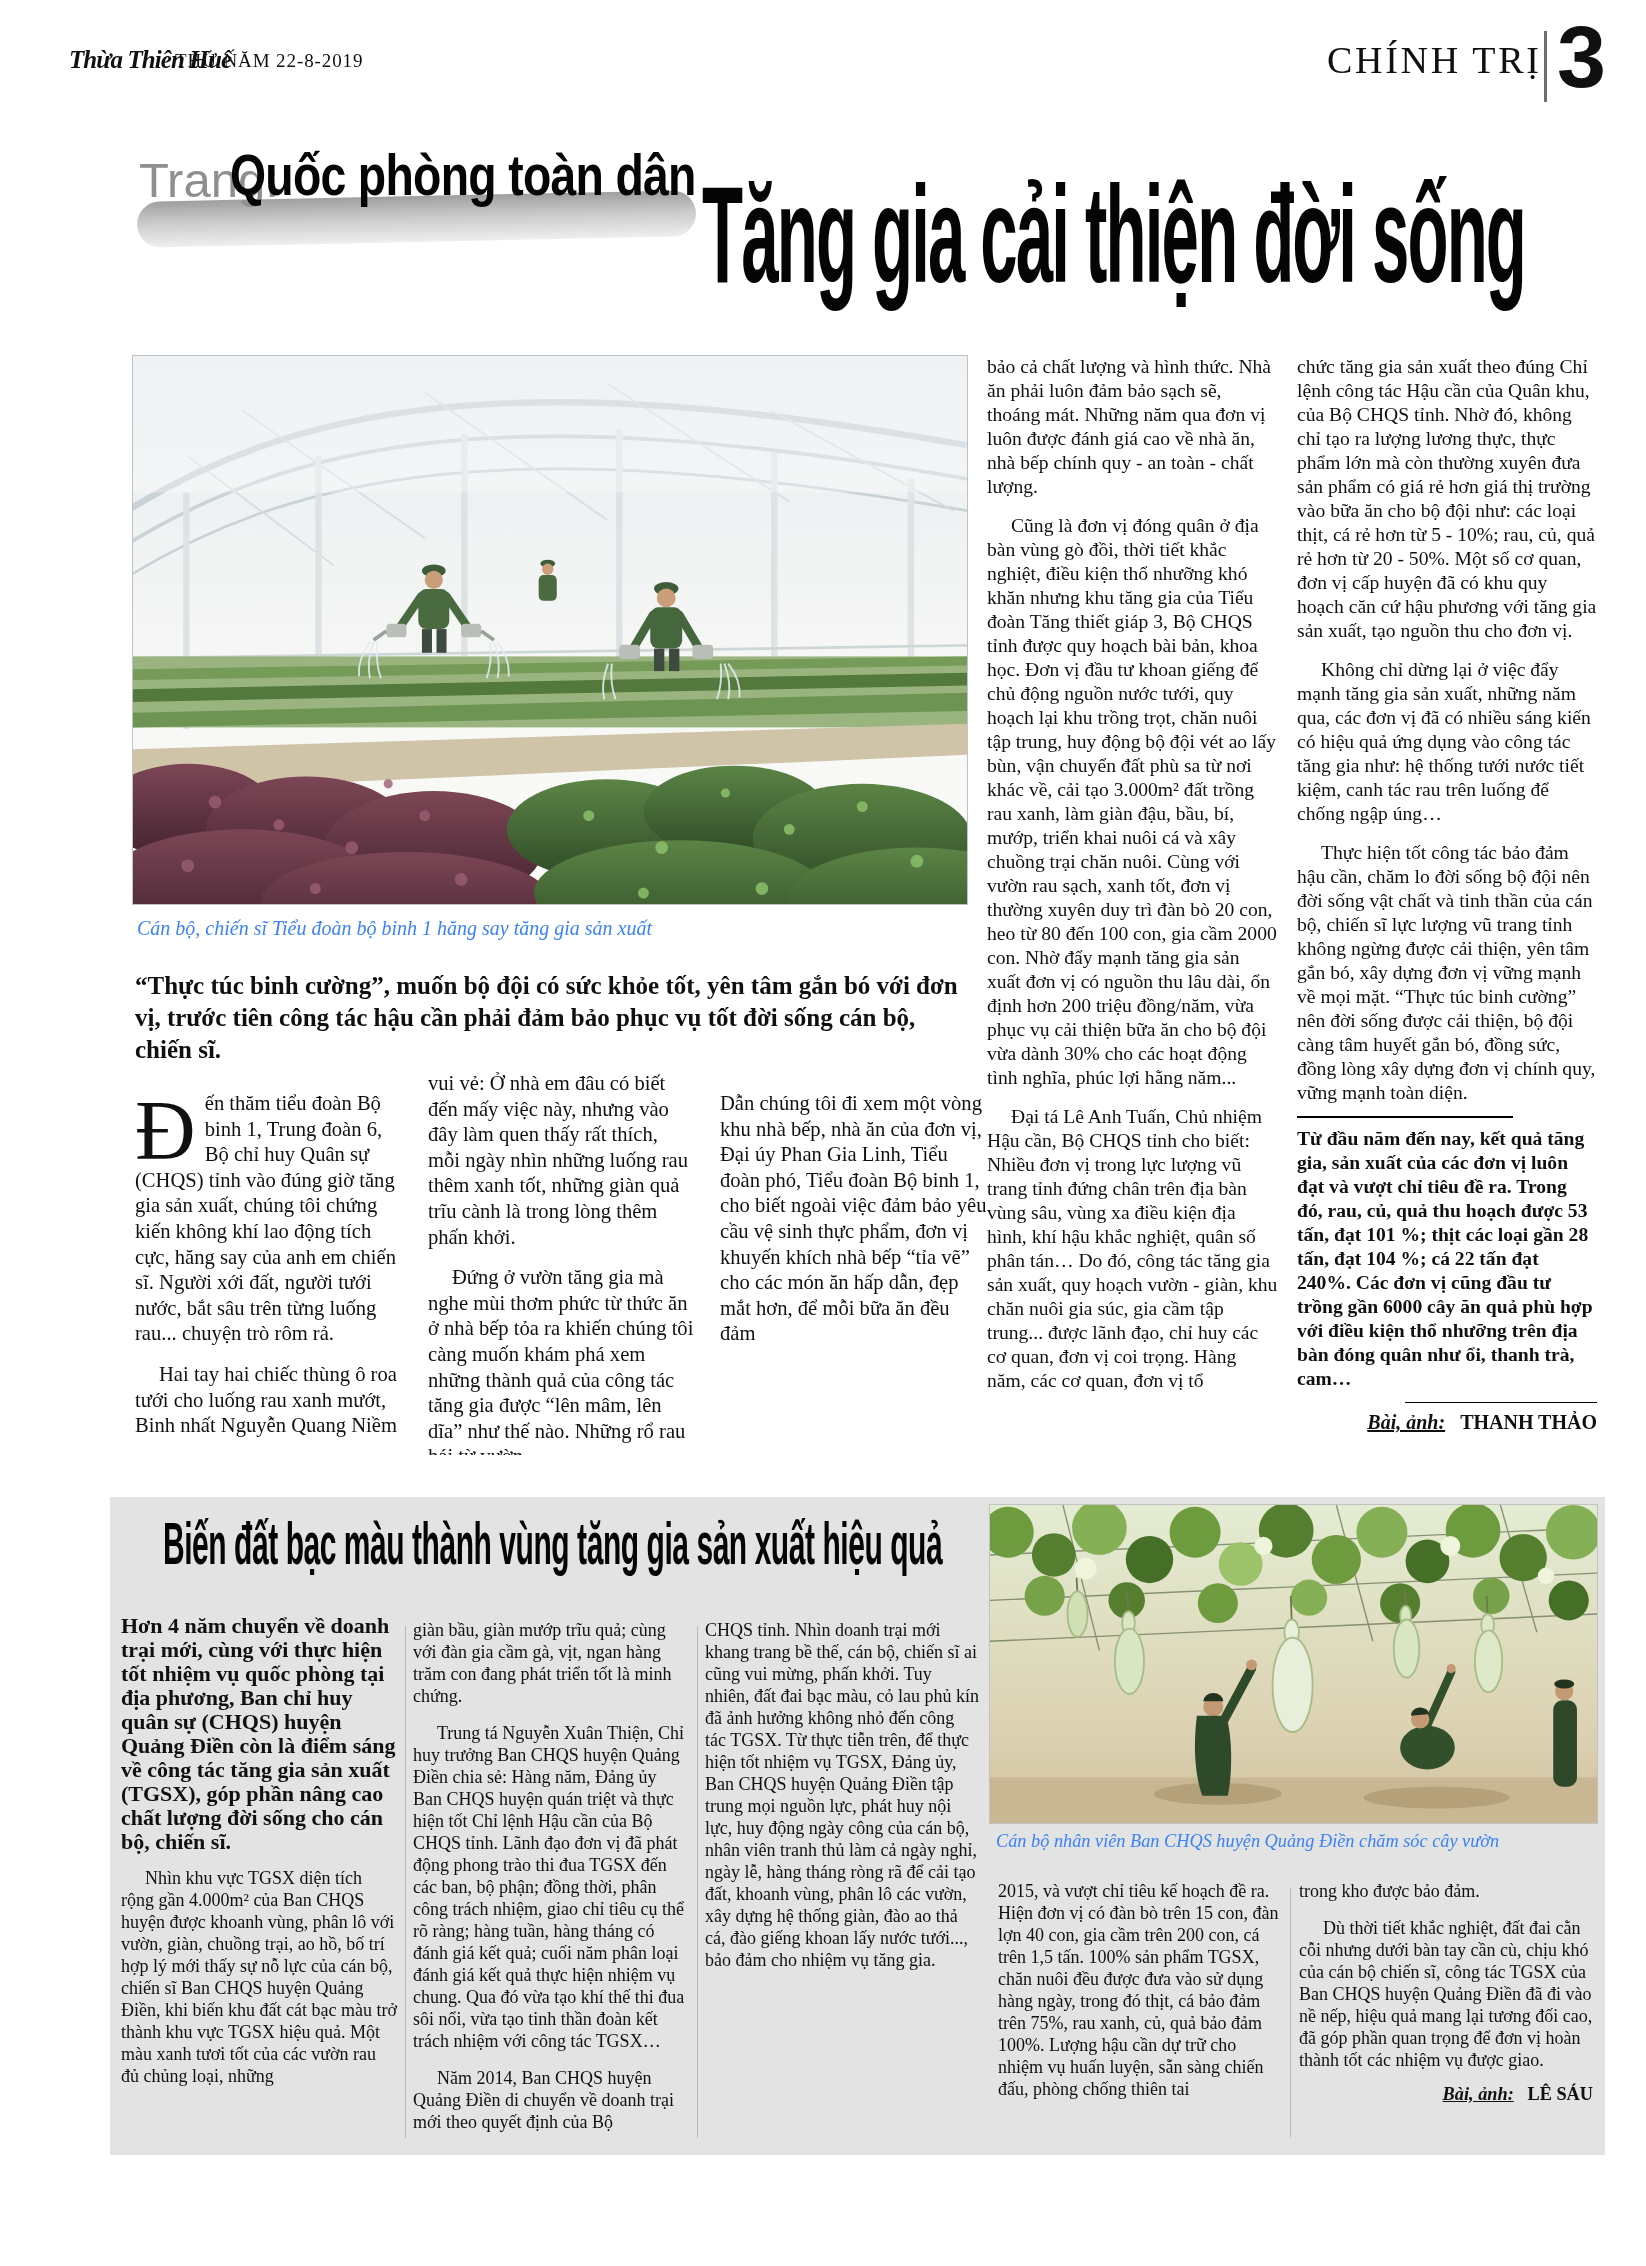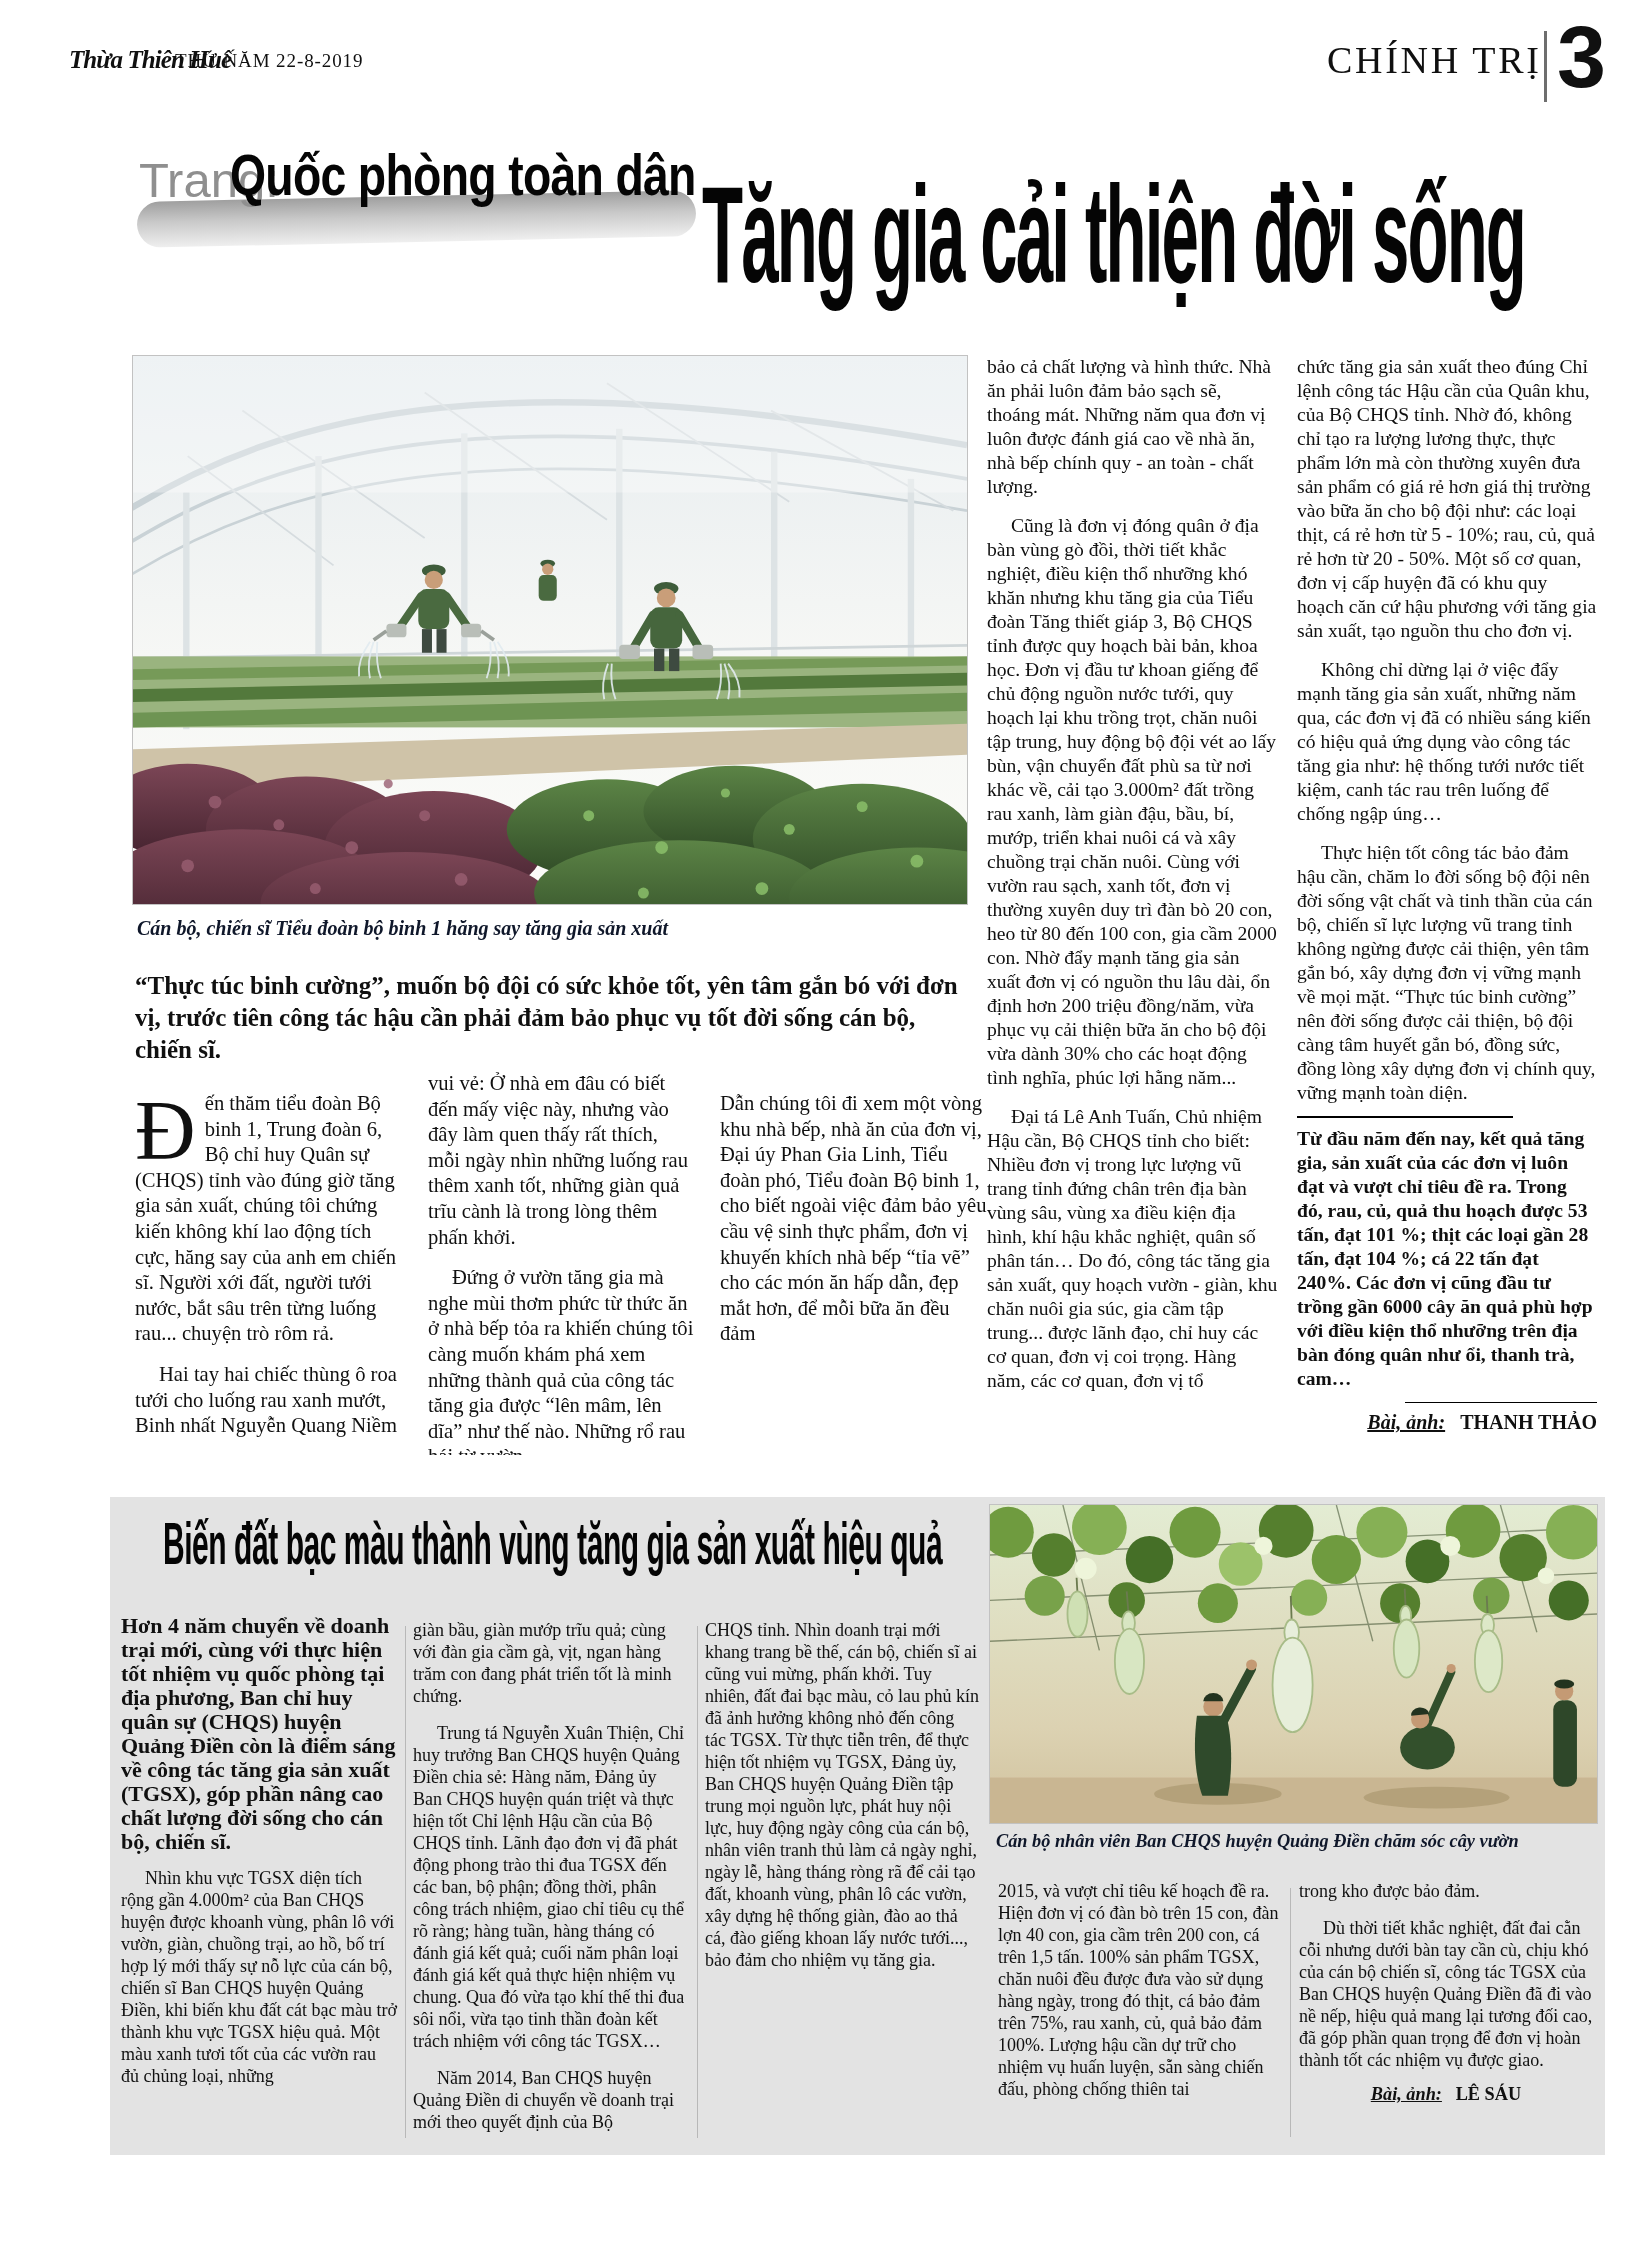--- a/index.html
+++ b/index.html
@@ -8,21 +8,21 @@
   .abs{position:absolute;}
   .sans{font-family:"Liberation Sans","DejaVu Sans",sans-serif;}
   .cond{font-family:"Liberation Sans","DejaVu Sans",sans-serif;font-weight:bold;
         display:inline-block;white-space:nowrap;transform-origin:left top;color:#050505;}
   .textcol p{margin:0 0 2.7px 0;}
   .textcol p + p{text-indent:24px;margin-top:15px;}
   .indent-first p:first-child{text-indent:24px;}
   .c123{font-size:20.6px;line-height:25.6px;}
   .c45{font-size:19.6px;line-height:24px;}
   .botcol{font-size:18px;line-height:22px;}
-  .caption{font-style:italic;font-weight:bold;font-size:20px;color:#0f172a;}
+  .caption{font-style:italic;font-weight:normal;font-size:20px;color:#3b82f6;}
   .lead{font-weight:bold;font-size:25px;line-height:32px;}
   .summary{font-weight:bold;font-size:19.6px;line-height:24px;}
   .byline{text-align:right;font-size:20px;}
   .byline .lbl{font-style:italic;font-weight:bold;text-decoration:underline;}
   .byline .nm{font-weight:bold;}
   .vrule{width:0.9px;background:#b8b8b8;}
   .photo{border:0.9px solid #c2c2c2;box-sizing:border-box;background:#eee;}
   .graybox{background:#e3e3e3;}
   .kicker-shape{border-radius:25.6px;background:linear-gradient(180deg,#9f9f9f 0%,#c9c9c9 45%,#efefef 100%);
         transform:rotate(-1.2deg);}
@@ -328,21 +328,21 @@
       <p>CHQS tỉnh. Nhìn doanh trại mới khang trang bề thế, cán bộ, chiến sĩ ai cũng vui mừng, phấn khởi. Tuy nhiên, đất đai bạc màu, cỏ lau phủ kín đã ảnh hưởng không nhỏ đến công tác TGSX. Từ thực tiễn trên, để thực hiện tốt nhiệm vụ TGSX, Đảng ủy, Ban CHQS huyện Quảng Điền tập trung mọi nguồn lực, phát huy nội lực, huy động ngày công của cán bộ, nhân viên tranh thủ làm cả ngày nghỉ, ngày lễ, hàng tháng ròng rã để cải tạo đất, khoanh vùng, phân lô các vườn, xây dựng hệ thống giàn, đào ao thả cá, đào giếng khoan lấy nước tưới..., bảo đảm cho nhiệm vụ tăng gia.</p>
     </div>
   <div class="abs botcol textcol" style="left:998px;top:1880px;width:281px;height:261px;overflow:hidden;">
       <p>2015, và vượt chỉ tiêu kế hoạch đề ra. Hiện đơn vị có đàn bò trên 15 con, đàn lợn 40 con, gia cầm trên 200 con, cá trên 1,5 tấn. 100% sản phẩm TGSX, chăn nuôi đều được đưa vào sử dụng hàng ngày, trong đó thịt, cá bảo đảm trên 75%, rau xanh, củ, quả bảo đảm 100%. Lượng hậu cần dự trữ cho nhiệm vụ huấn luyện, sẵn sàng chiến đấu, phòng chống thiên tai</p>
     </div>
   <div class="abs botcol" style="left:1299px;top:1880px;width:294px;">
     <div class="textcol">
         <p>trong kho được bảo đảm.</p>
         <p>Dù thời tiết khắc nghiệt, đất đai cằn cỗi nhưng dưới bàn tay cần cù, chịu khó của cán bộ chiến sĩ, công tác TGSX của Ban CHQS huyện Quảng Điền đã đi vào nề nếp, hiệu quả mang lại tương đối cao, đã góp phần quan trọng để đơn vị hoàn thành tốt các nhiệm vụ được giao.</p>
       </div>
-    <div class="byline" style="font-size:18.3px;margin-top:12px;text-align:center;">
+    <div class="byline" style="font-size:18.3px;margin-top:12px;">
       <span class="lbl">Bài, ảnh:</span>
       <span>&nbsp;</span>
       <span class="nm">LÊ SÁU</span>
     </div>
   </div>
 
 </div>
 
 
 </body></html>

